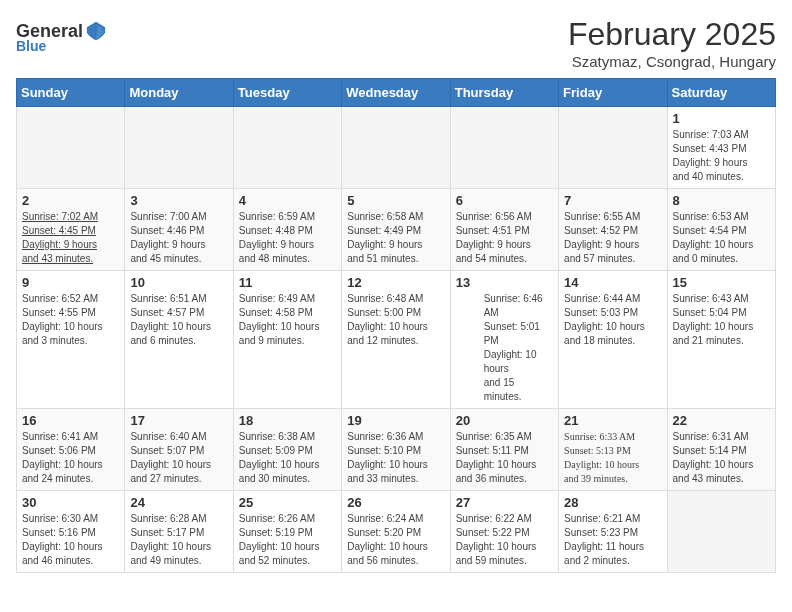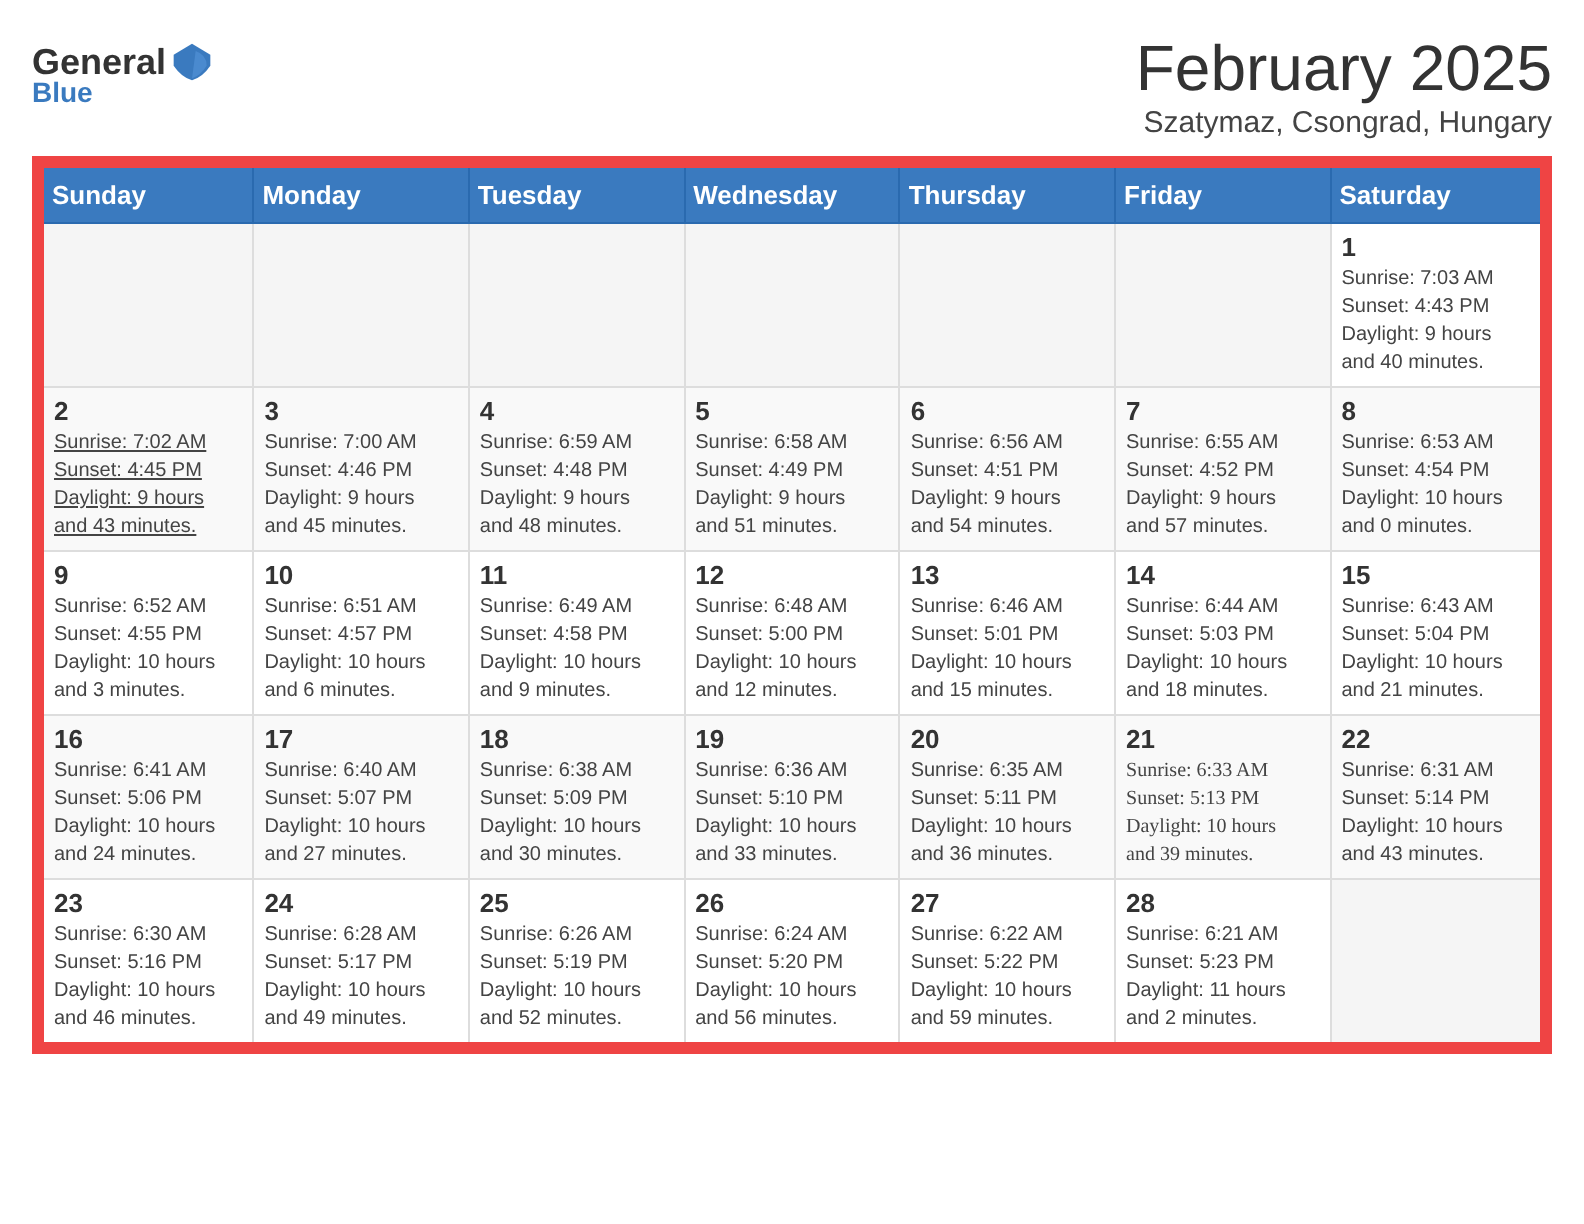--- a/index.html
+++ b/index.html
@@ -44,21 +44,21 @@
       font-weight: normal;
       color: #333;
     }
     .location-title {
       font-size: 15px;
       color: #444;
     }
     .calendar {
       width: 100%;
       border-collapse: collapse;
-      border: 6px solid #ef4444;
+      border: 1px solid #ef4444;
     }
     .calendar th {
       background: #3a7abf;
       color: #fff;
       font-size: 13px;
       font-weight: bold;
       padding: 6px 4px;
       text-align: left;
       border: 1px solid #2a6aaf;
     }
@@ -216,21 +216,21 @@
         </td>
         <td>
           <span class="day-num">12</span>
           <div class="day-info" style="white-space: pre-line;">Sunrise: 6:48 AM
 Sunset: 5:00 PM
 Daylight: 10 hours
 and 12 minutes.</div>
         </td>
         <td>
           <span class="day-num">13</span>
-          <div class="day-info" style="white-space: pre-line;">Sunrise: 6:46 AM
+          <div class="day-info" style="white-space: pre-line; margin-left: 28px;">Sunrise: 6:46 AM
 Sunset: 5:01 PM
 Daylight: 10 hours
 and 15 minutes.</div>
         </td>
         <td>
           <span class="day-num">14</span>
           <div class="day-info" style="white-space: pre-line;">Sunrise: 6:44 AM
 Sunset: 5:03 PM
 Daylight: 10 hours
 and 18 minutes.</div>
@@ -289,21 +289,21 @@
         <td>
           <span class="day-num">22</span>
           <div class="day-info" style="white-space: pre-line;">Sunrise: 6:31 AM
 Sunset: 5:14 PM
 Daylight: 10 hours
 and 43 minutes.</div>
         </td>
       </tr>
       <tr>
         <td>
-          <span class="day-num">23</span>
+          <span class="day-num">30</span>
           <div class="day-info" style="white-space: pre-line;">Sunrise: 6:30 AM
 Sunset: 5:16 PM
 Daylight: 10 hours
 and 46 minutes.</div>
         </td>
         <td>
           <span class="day-num">24</span>
           <div class="day-info" style="white-space: pre-line;">Sunrise: 6:28 AM
 Sunset: 5:17 PM
 Daylight: 10 hours

